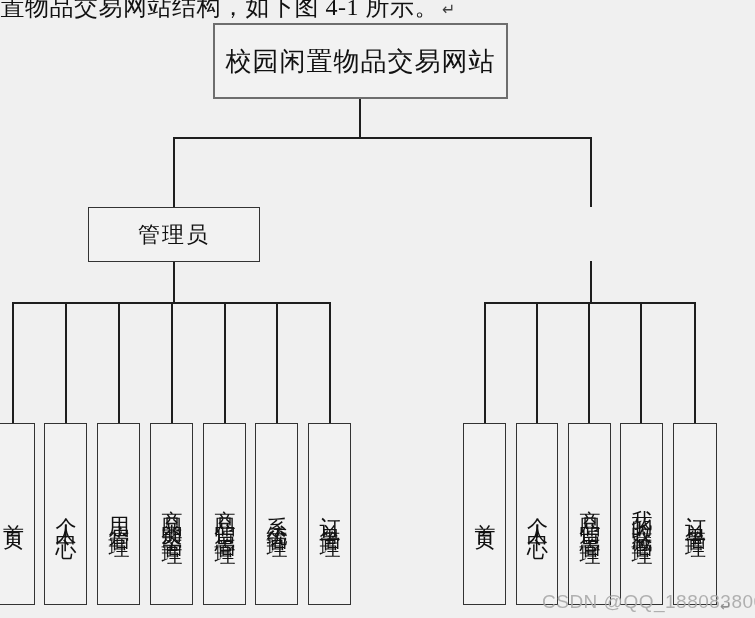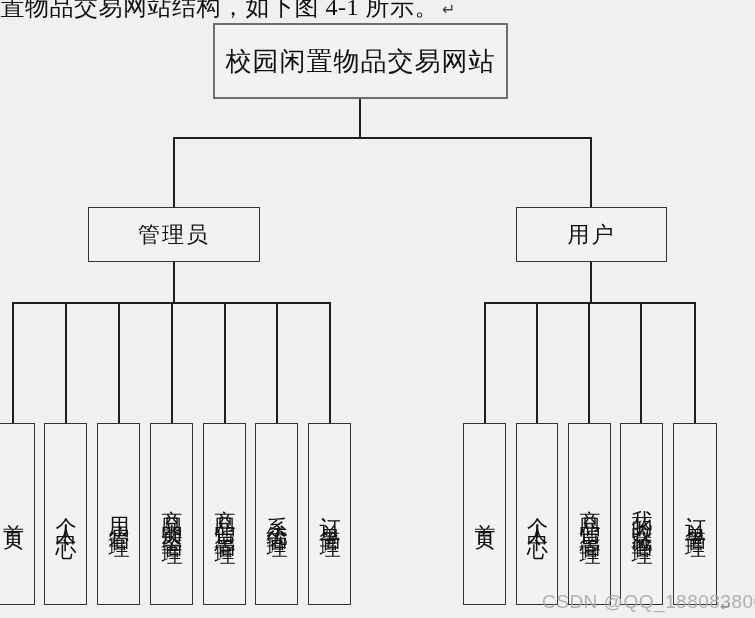--- a/index.html
+++ b/index.html
@@ -98,23 +98,20 @@
   <div class="v" style="left:640px;top:302px;height:121px;"></div>
   <div class="v" style="left:694px;top:302px;height:121px;"></div>
 
   <div class="node root" style="left:213px;top:23px;width:295px;height:76px;">
     <span>校园闲置物品交易网站</span>
   </div>
 
   <div class="node mid" style="left:88px;top:207px;width:172px;height:55px;">
     <span>管理员</span>
   </div>
-  <div class="node mid" style="left:516px;top:207px;width:151px;height:55px;">
-    <span>用户</span>
-  </div>
 
   <div class="node" style="left:-9px;top:423px;width:44px;height:182px;">
     <span class="leaf-label">首页</span>
   </div>
   <div class="node" style="left:44px;top:423px;width:43px;height:182px;">
     <span class="leaf-label">个人中心</span>
   </div>
   <div class="node" style="left:97px;top:423px;width:43px;height:182px;">
     <span class="leaf-label">用户管理</span>
   </div>

